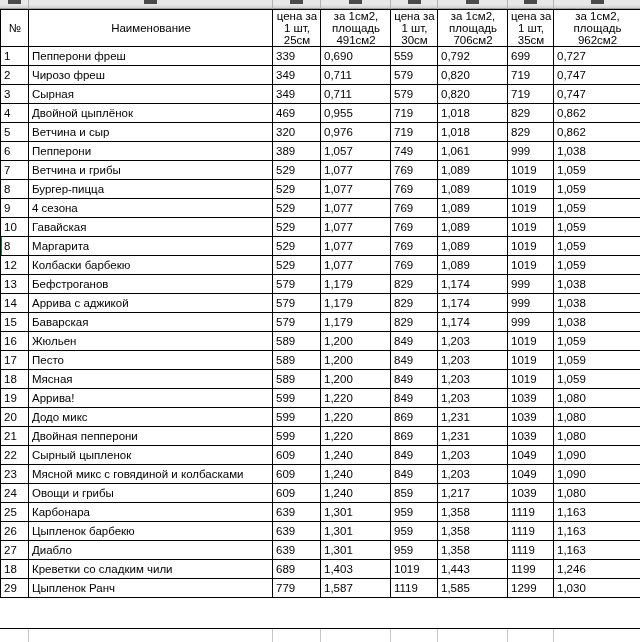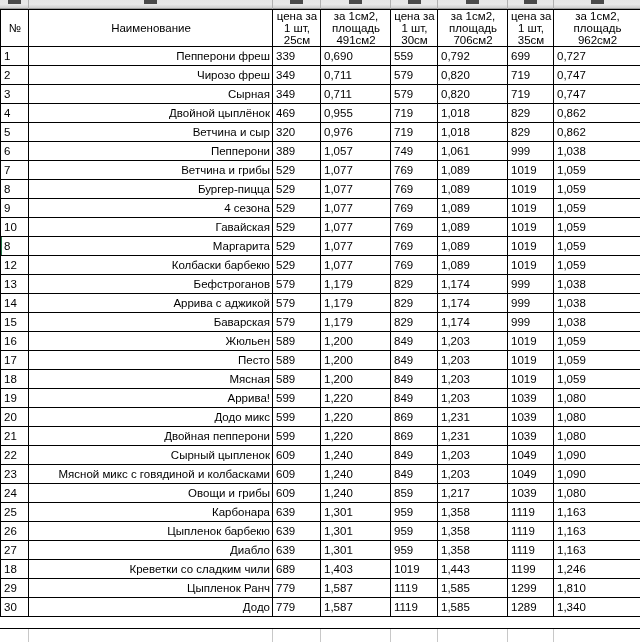--- a/index.html
+++ b/index.html
@@ -87,21 +87,21 @@
   th.h-a35 { width: 87px; }
 
   
   td.c-num {
     width: 28px;
     text-align: left;
     vertical-align: middle;
   }
   td.c-name {
     width: 244px;
-    text-align: right;
+    text-align: left;
     vertical-align: middle;
   }
   td.c-price {
     text-align: left;
     vertical-align: middle;
     background: #d9d9d9;
   }
   td.c-area {
     text-align: left;
     vertical-align: middle;
@@ -481,31 +481,21 @@
           <td class="c-area">1,246</td>
         </tr>
         <tr>
           <td class="c-num">29</td>
           <td class="c-name">Цыпленок Ранч</td>
           <td class="c-price">779</td>
           <td class="c-area">1,587</td>
           <td class="c-price">1119</td>
           <td class="c-area">1,585</td>
           <td class="c-price">1299</td>
-          <td class="c-area">1,810</td>
-        </tr>
-        <tr>
-          <td class="c-num">30</td>
-          <td class="c-name">Додо</td>
-          <td class="c-price">779</td>
-          <td class="c-area">1,587</td>
-          <td class="c-price">1119</td>
-          <td class="c-area">1,585</td>
-          <td class="c-price">1289</td>
-          <td class="c-area">1,340</td>
+          <td class="c-area">1,030</td>
         </tr>
       </tbody>
   </table>
 </div>
 
 <div id="bottom-sliver" style="top: 628px;">
     <div class="sliver-sep" style="left: 28px;"></div>
     <div class="sliver-sep" style="left: 272px;"></div>
     <div class="sliver-sep" style="left: 320px;"></div>
     <div class="sliver-sep" style="left: 390px;"></div>

